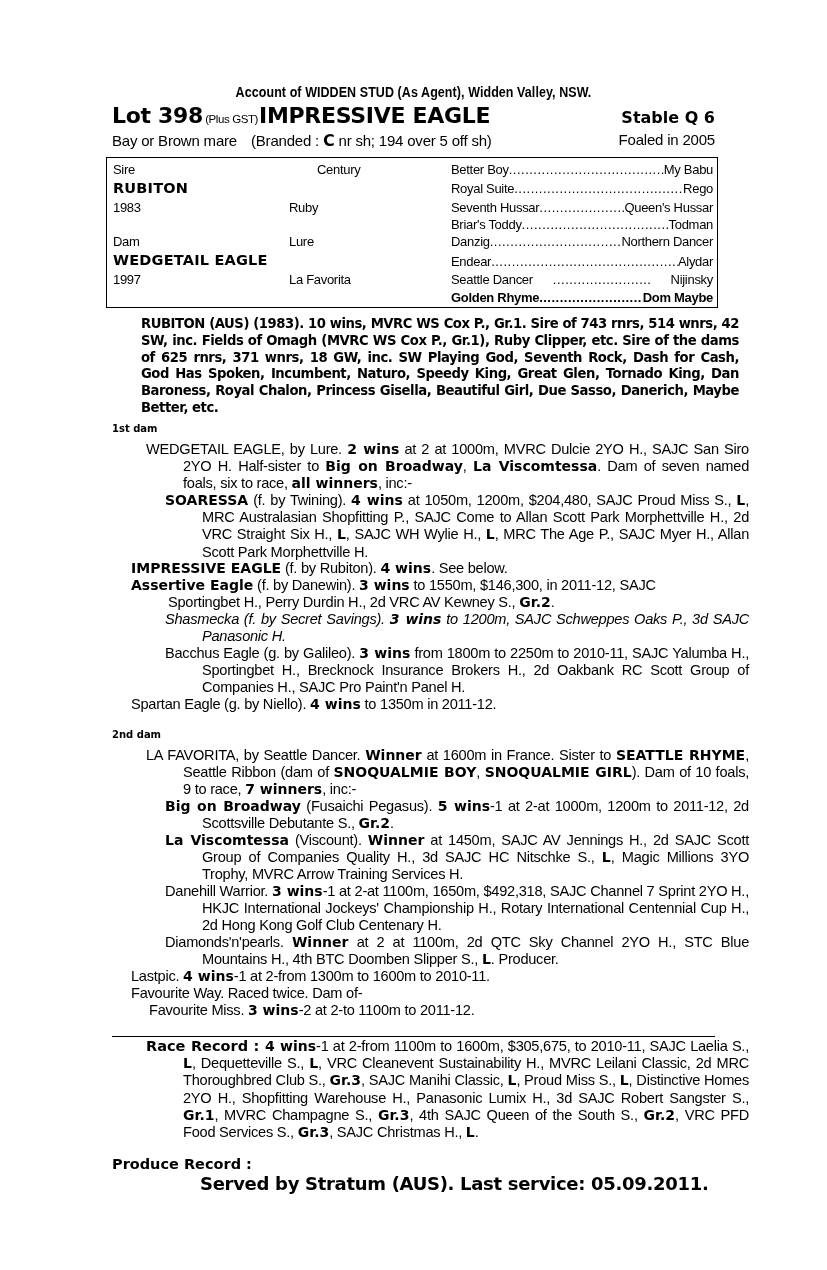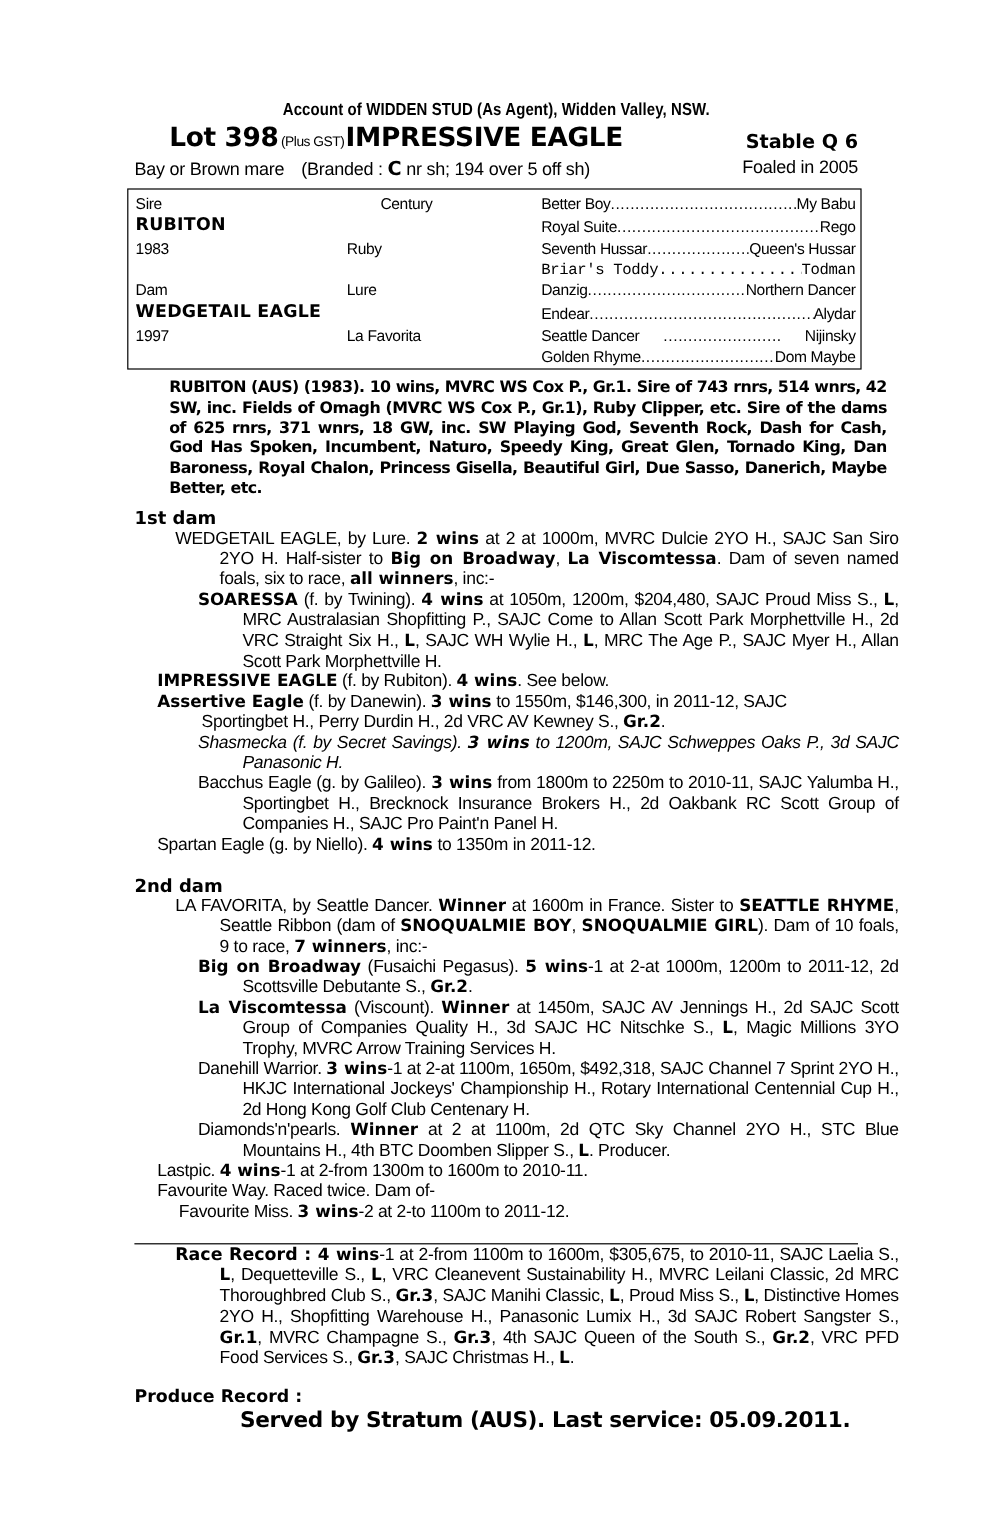--- a/index.html
+++ b/index.html
@@ -2,40 +2,40 @@
 <html><head>
 <meta charset="utf-8">
 <style>
   html, body { margin: 0; padding: 0; background: #ffffff; }
   body { width: 827px; height: 1270px; position: relative; color: #000; font-family: "Liberation Sans", sans-serif; overflow: hidden; }
   .page { position: absolute; left: 0; top: 0; width: 827px; height: 1270px; }
 
   .account { position: absolute; top: 84px; left: 0; width: 827px; text-align: center; font-weight: bold; font-size: 14.5px; font-family: "Liberation Sans", sans-serif; transform: scaleX(0.86); transform-origin: center; letter-spacing: 0.1px; }
 
   .lot-line { position: absolute; top: 103px; left: 112px; width: 603px; height: 26px; }
-  .lot-line .lot { font-weight: bold; font-size: 22px; font-family: "DejaVu Sans", sans-serif; letter-spacing: -0.3px; margin-left: 29px; }
+  .lot-line .lot { font-weight: bold; font-size: 22px; font-family: "DejaVu Sans", sans-serif; letter-spacing: -0.3px; }
   .lot-line .gst { font-size: 11.5px; letter-spacing: -0.4px; margin: 0 1px 0 2px; }
   .lot-line .horse { font-weight: bold; font-size: 22px; font-family: "DejaVu Sans", sans-serif; letter-spacing: -0.3px; }
   .lot-line .stable { position: absolute; right: 0; top: 5px; font-weight: bold; font-size: 16px; font-family: "DejaVu Sans", sans-serif; }
 
   .sub-line { position: absolute; top: 131px; left: 112px; width: 603px; font-size: 15px; letter-spacing: -0.2px; }
   .sub-line .brand { margin-left: 14px; }
   .sub-line .brand b { font-weight: bold; font-family: "DejaVu Sans", sans-serif; font-size: 16px; }
   .sub-line .foaled { position: absolute; right: 0; top: 0; }
 
   .ped { position: absolute; top: 157px; left: 106px; width: 612px; height: 151px; border: 1.6px solid #000; box-sizing: border-box; }
   .ped .cell { position: absolute; font-size: 13px; letter-spacing: -0.3px; white-space: nowrap; }
   .ped .big { font-weight: bold; font-family: "DejaVu Sans", sans-serif; font-size: 14.5px; letter-spacing: 0.2px; }
   .ped .g3 { left: 344px; width: 262px; display: flex; font-size: 13px; letter-spacing: -0.3px; }
   .ped .g3 .dots { flex: 1; overflow: hidden; white-space: nowrap; }
   .ped .g3 .dots::after { content: "..................................................................................................................."; letter-spacing: 0.5px; }
 
   .sire-summary { position: absolute; top: 316px; left: 117px; width: 598px; font-weight: bold; font-family: "DejaVu Sans", sans-serif; font-size: 13.2px; line-height: 16.8px; text-align: justify; letter-spacing: -0.45px; margin-left: 24px; }
 
-  .section-h { position: absolute; left: 112px; font-weight: bold; font-family: "DejaVu Sans", sans-serif; font-size: 15px; }
+  .section-h { position: absolute; left: 112px; font-weight: bold; font-family: "DejaVu Sans", sans-serif; font-size: 10px; }
   .para { position: absolute; font-size: 14.6px; line-height: 17.2px; letter-spacing: -0.25px; }
   .para b { font-family: "DejaVu Sans", sans-serif; font-weight: bold; font-size: 14px; letter-spacing: 0px; }
   .para.just { text-align: justify; margin-left: 34px; }
   .hang { text-indent: -37px; padding-left: 37px; box-sizing: border-box; }
 
   .rule { position: absolute; top: 1036px; left: 112px; width: 603px; height: 0; border-top: 1.3px solid #000; }
 
   .produce { position: absolute; left: 112px; top: 1156px; font-weight: bold; font-family: "DejaVu Sans", sans-serif; font-size: 14.5px; }
   .served { position: absolute; left: 200px; top: 1173px; font-weight: bold; font-family: "DejaVu Sans", sans-serif; font-size: 18px; letter-spacing: -0.3px; }
 </style>
@@ -77,41 +77,41 @@
     <div class="cell g3" style="top:23px;">
         <span>Royal Suite</span>
         <span class="dots"></span>
         <span>Rego</span>
       </div>
     <div class="cell g3" style="top:42px;">
         <span>Seventh Hussar</span>
         <span class="dots"></span>
         <span>Queen's Hussar</span>
       </div>
-    <div class="cell g3" style="top:59px;font-family:Liberation Mono, monospace;">
+    <div class="cell g3" style="top:59px;">
         <span>Briar's Toddy</span>
         <span class="dots"></span>
         <span>Todman</span>
       </div>
     <div class="cell g3" style="top:76px;">
         <span>Danzig</span>
         <span class="dots"></span>
         <span>Northern Dancer</span>
       </div>
     <div class="cell g3" style="top:96px;">
         <span>Endear</span>
         <span class="dots"></span>
         <span>Alydar</span>
       </div>
     <div class="cell g3" style="top:114px;gap:20px;">
         <span>Seattle Dancer</span>
         <span class="dots"></span>
         <span>Nijinsky</span>
       </div>
-    <div class="cell g3" style="top:132px;">
+    <div class="cell g3" style="top:132px;font-weight:bold;">
         <span>Golden Rhyme</span>
         <span class="dots"></span>
         <span>Dom Maybe</span>
       </div>
   </div>
 
   <div class="sire-summary">RUBITON (AUS) (1983). 10 wins, MVRC WS Cox P., Gr.1. Sire of 743 rnrs, 514 wnrs, 42 SW, inc. Fields of Omagh (MVRC WS Cox P., Gr.1), Ruby Clipper, etc. Sire of the dams of 625 rnrs, 371 wnrs, 18 GW, inc. SW Playing God, Seventh Rock, Dash for Cash, God Has Spoken, Incumbent, Naturo, Speedy King, Great Glen, Tornado King, Dan Baroness, Royal Chalon, Princess Gisella, Beautiful Girl, Due Sasso, Danerich, Maybe Better, etc.</div>
 
   <div class="section-h" style="top:423px;">1st dam</div>
   <div class="para just hang" style="top:441px; left:112px; width:603px;"><span>WEDGETAIL EAGLE, by Lure. </span><b>2 wins</b><span> at 2 at 1000m, MVRC Dulcie 2YO H., SAJC San Siro 2YO H. Half-sister to </span><b>Big on Broadway</b><span>, </span><b>La Viscomtessa</b><span>. Dam of seven named foals, six to race, </span><b>all winners</b><span>, inc:-</span></div>

